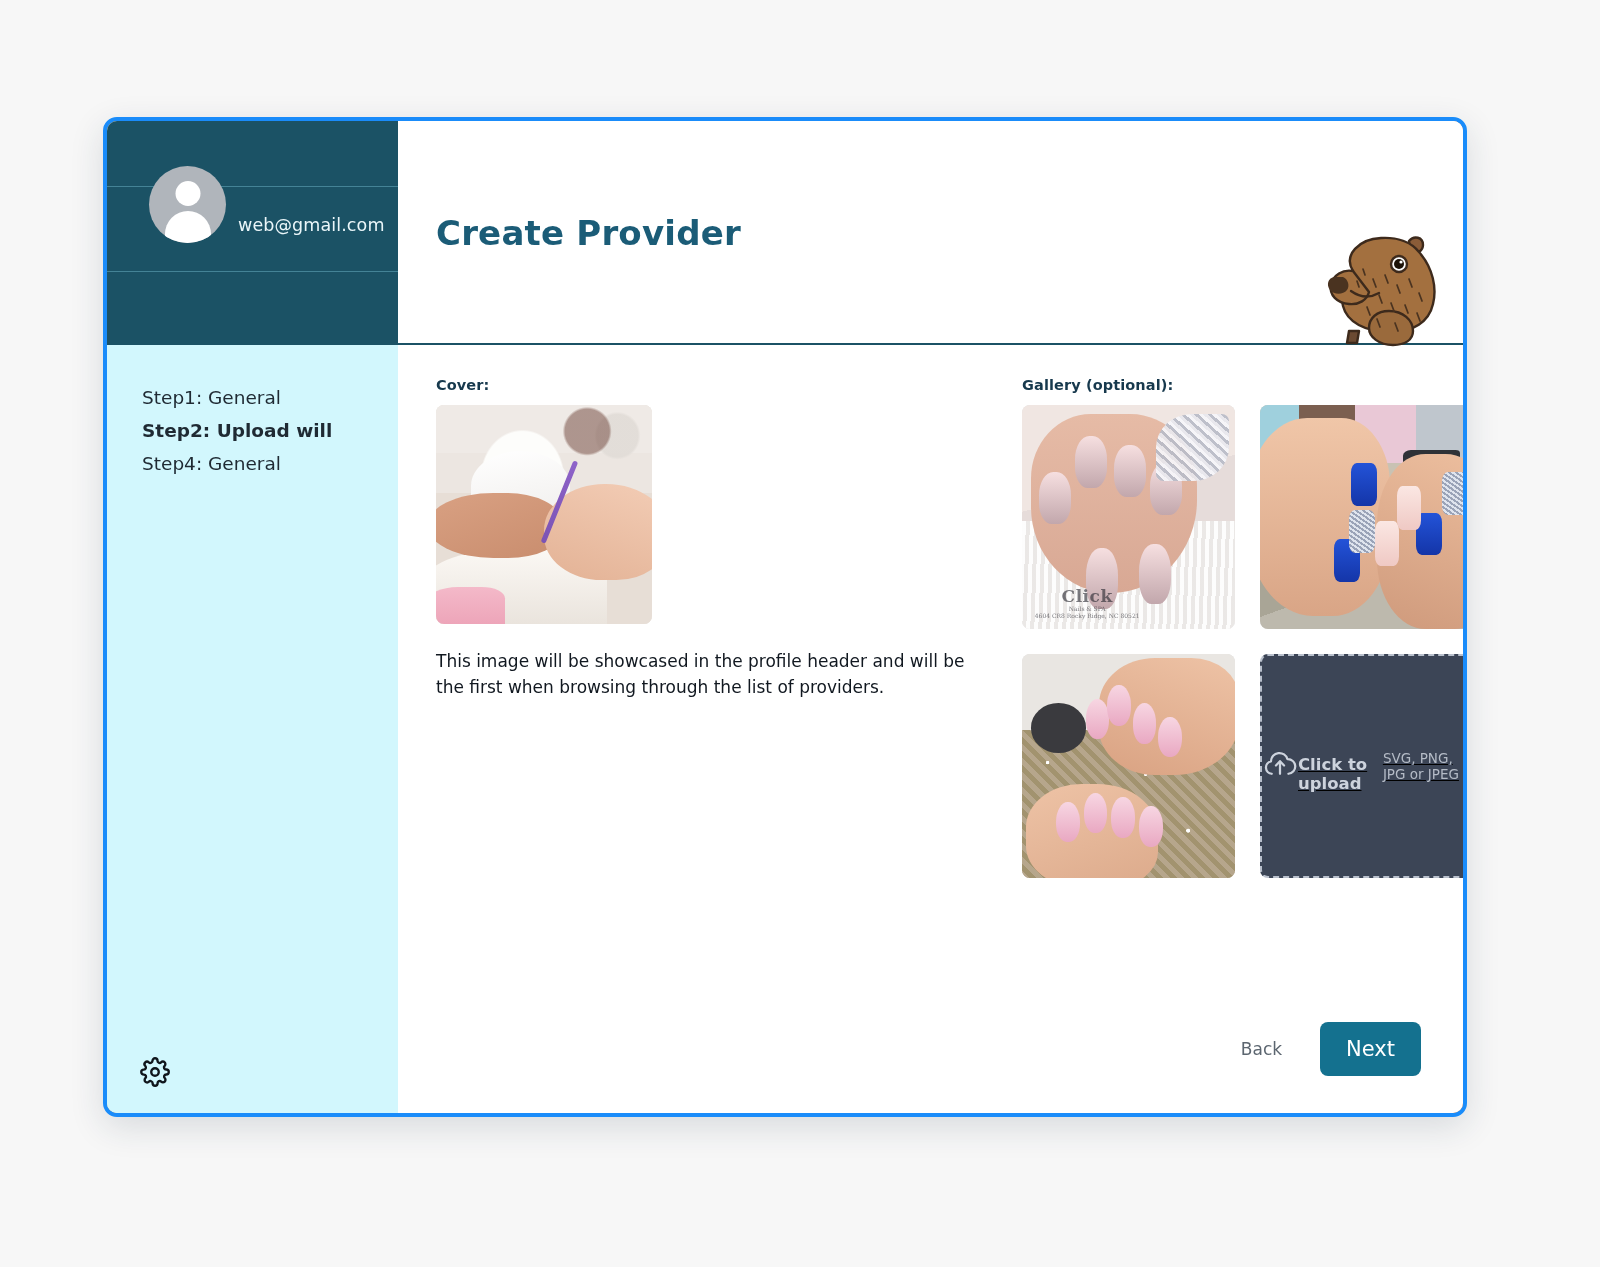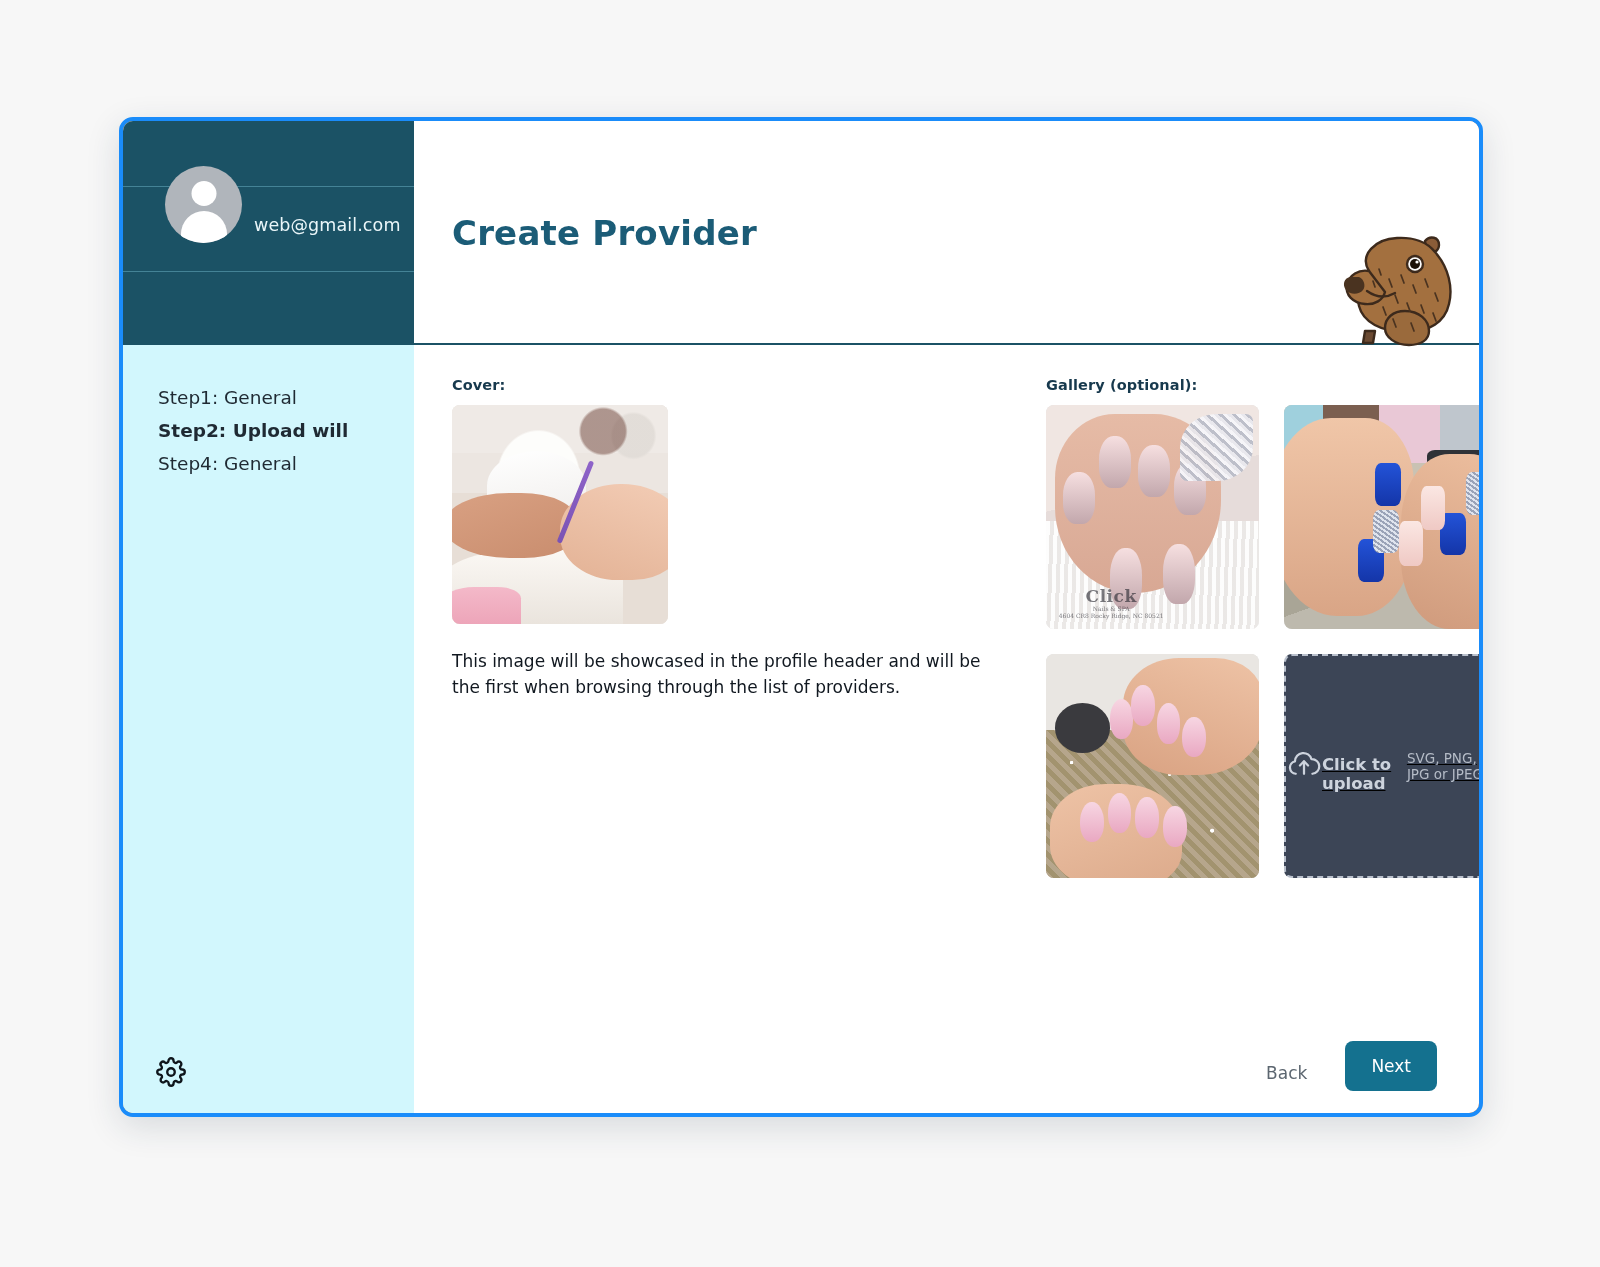--- a/index.html
+++ b/index.html
@@ -9,21 +9,21 @@
     height: 1267px;
     background: #f7f7f7;
     font-family: "DejaVu Sans", "Liberation Sans", sans-serif;
     overflow: hidden;
     position: relative;
   }
 
   
   #app-card {
     position: absolute;
-    left: 119px;
+    left: 103px;
     top: 117px;
     width: 1364px;
     height: 1000px;
     background: #f97316;
     border: 4px solid #1a8cfa;
     border-radius: 14px;
     display: flex;
     overflow: hidden;
     box-shadow: 0 10px 34px rgba(30,50,70,0.14);
   }
@@ -155,21 +155,21 @@
     bottom: -6px;
     width: 160px;
     height: 130px;
   }
 
   .main-body {
     flex: 1;
     position: relative;
     padding: 32px 38px 0 38px;
     display: flex;
-    gap: 8px;
+    gap: 0;
     min-height: 0;
   }
 
   .col-left { width: 548px; flex: 0 0 548px; }
   .col-right { flex: 1; padding-left: 38px; }
 
   .field-label {
     font-size: 14.5px;
     font-weight: 700;
     color: #17394d;
@@ -227,36 +227,36 @@
   .upload-sub {
     font-size: 13.5px;
     color: #b4bbc6;
   }
 
   
   .main-footer {
     height: 106px;
     flex: 0 0 106px;
     display: flex;
-    align-items: flex-end;
+    align-items: center;
     justify-content: flex-end;
     padding: 0 42px 22px 0;
     gap: 28px;
   }
   .btn-back {
     font-size: 17px;
     color: #5c6670;
     background: none;
     border: none;
     cursor: pointer;
     font-family: inherit;
     padding: 8px 10px;
   }
   .btn-next {
-    font-size: 17px;
+    font-size: 21px;
     color: #ffffff;
     background: #14718f;
     border: none;
     border-radius: 8px;
     padding: 15px 26px;
     cursor: pointer;
     font-family: inherit;
   }
 
   

